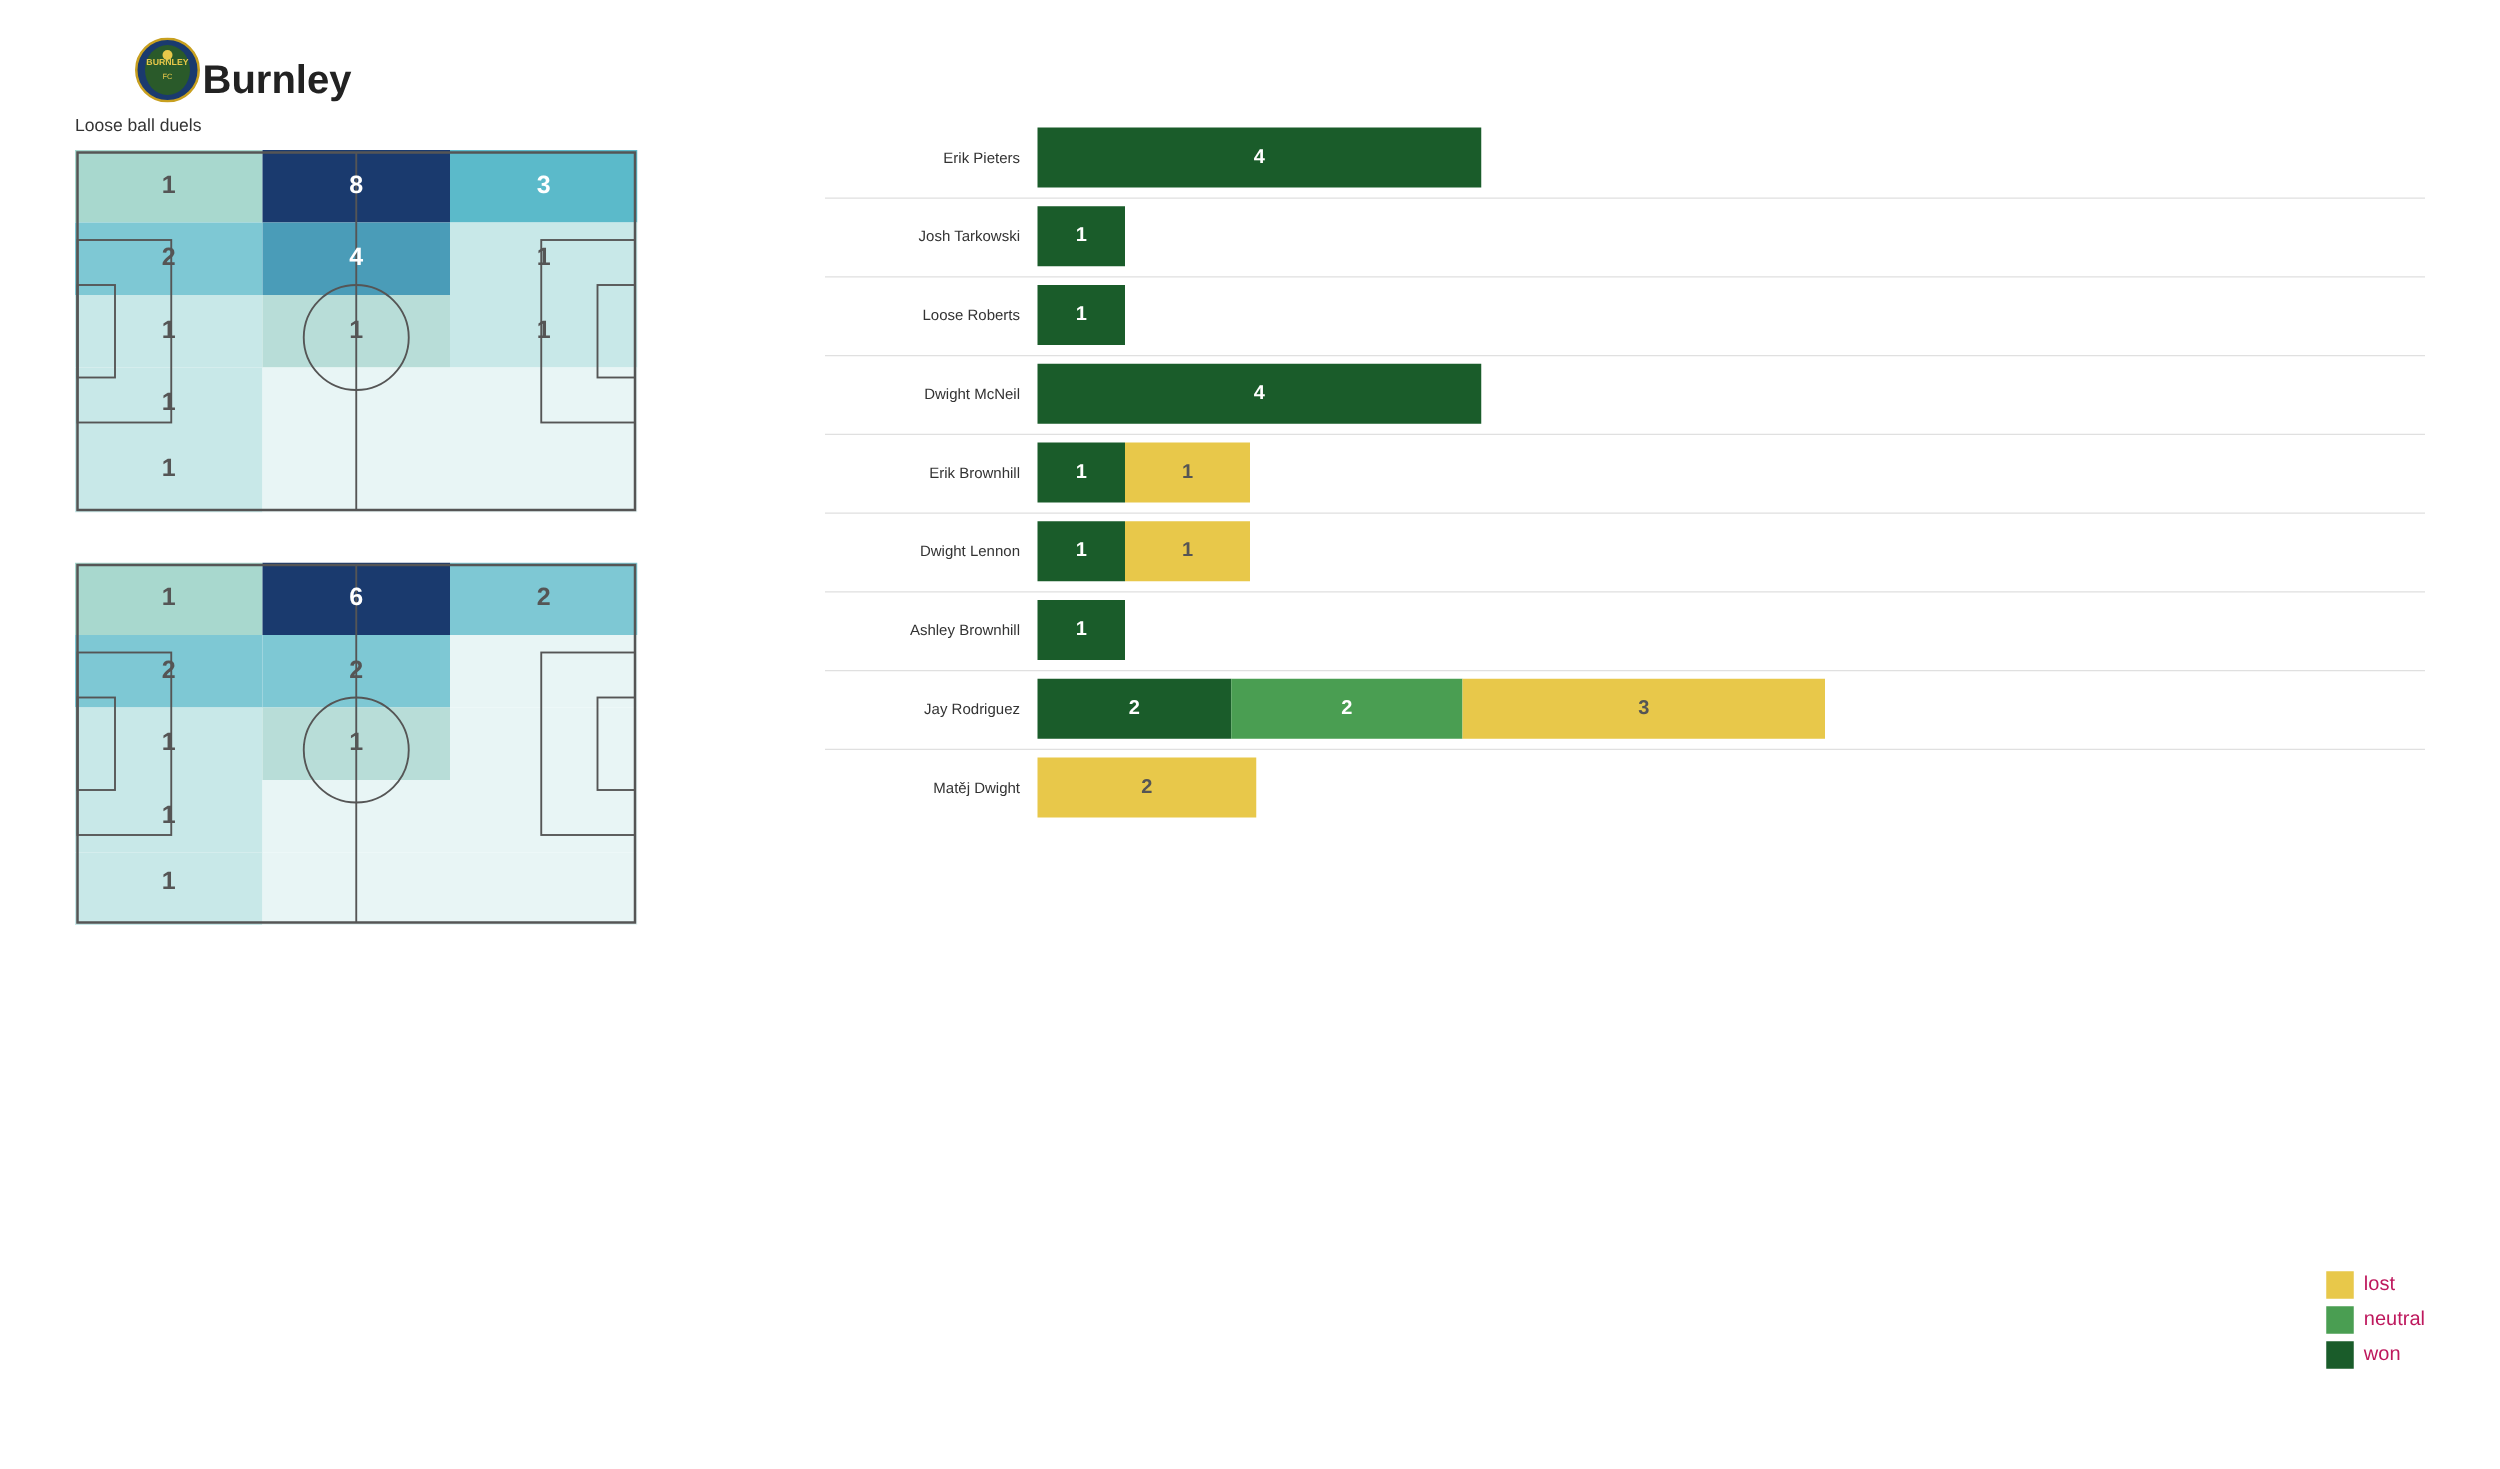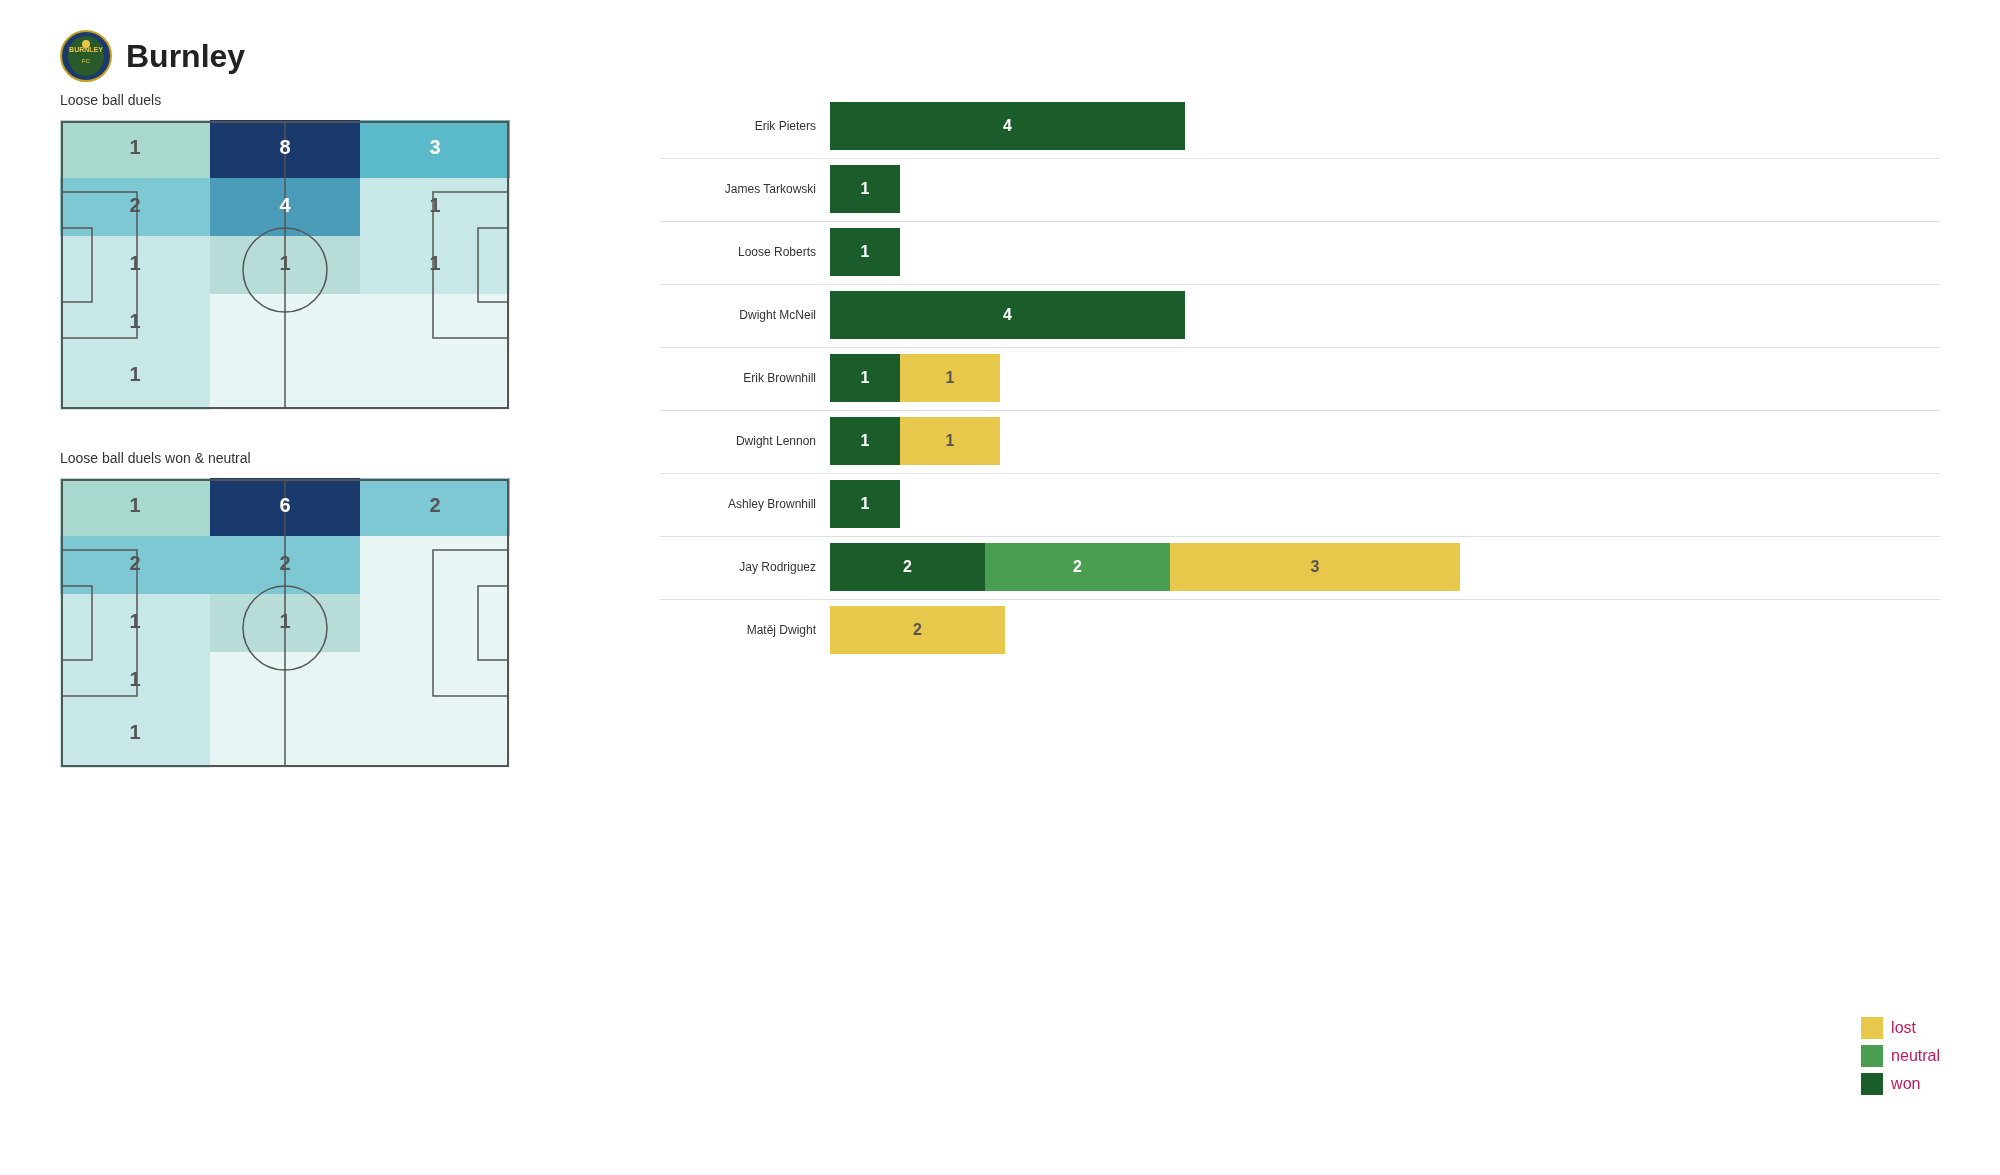--- a/index.html
+++ b/index.html
@@ -8,23 +8,24 @@
       font-family: Arial, sans-serif;
       width: 2000px;
       height: 1175px;
       overflow: hidden;
       position: relative;
     }
 
     
     .header {
       display: flex;
-      align-items: center;
+      align-items: flex-end;
       padding: 30px 60px 10px 60px;
-      gap: 14px;
+      gap: 2px;
+      margin-left: 48px;
     }
     .club-badge {
       width: 52px;
       height: 52px;
     }
     .club-name {
       font-size: 32px;
       font-weight: bold;
       color: #222;
     }
@@ -198,21 +199,20 @@
         <text x="75" y="150" text-anchor="middle" fill="#555" font-size="20" font-weight="bold">1</text>
         <text x="225" y="150" text-anchor="middle" fill="#555" font-size="20" font-weight="bold">1</text>
         <text x="375" y="150" text-anchor="middle" fill="#555" font-size="20" font-weight="bold">1</text>
 
         <text x="75" y="208" text-anchor="middle" fill="#555" font-size="20" font-weight="bold">1</text>
 
         <text x="75" y="261" text-anchor="middle" fill="#555" font-size="20" font-weight="bold">1</text>
       </svg>
     </div>
 
-    <div class="section-title">Loose ball duels won &amp; neutral</div>
     <div class="pitch-container">
       <svg class="pitch-svg" viewBox="0 0 450 290" xmlns="http://www.w3.org/2000/svg">
 
         <rect x="0" y="0" width="150" height="58" fill="#a8d8ce"></rect>
         <rect x="150" y="0" width="150" height="58" fill="#1a3a6e"></rect>
         <rect x="300" y="0" width="150" height="58" fill="#7ec8d4"></rect>
 
         <rect x="0" y="58" width="150" height="58" fill="#7ec8d4"></rect>
         <rect x="150" y="58" width="150" height="58" fill="#7ec8d4"></rect>
         <rect x="300" y="58" width="150" height="58" fill="#e8f5f5"></rect>
@@ -259,21 +259,21 @@
 
     <div class="player-row">
       <span class="player-name">Erik Pieters</span>
       <div class="bars-area">
         <div class="bar-segment bar-won" style="width:355px;">4</div>
       </div>
     </div>
     <hr class="divider-line">
 
     <div class="player-row">
-      <span class="player-name">James  Tarkowski</span>
+      <span class="player-name">Josh  Tarkowski</span>
       <div class="bars-area">
         <div class="bar-segment bar-won" style="width:70px;">1</div>
       </div>
     </div>
     <hr class="divider-line">
 
     <div class="player-row">
       <span class="player-name">Loose Roberts</span>
       <div class="bars-area">
         <div class="bar-segment bar-won" style="width:70px;">1</div>

